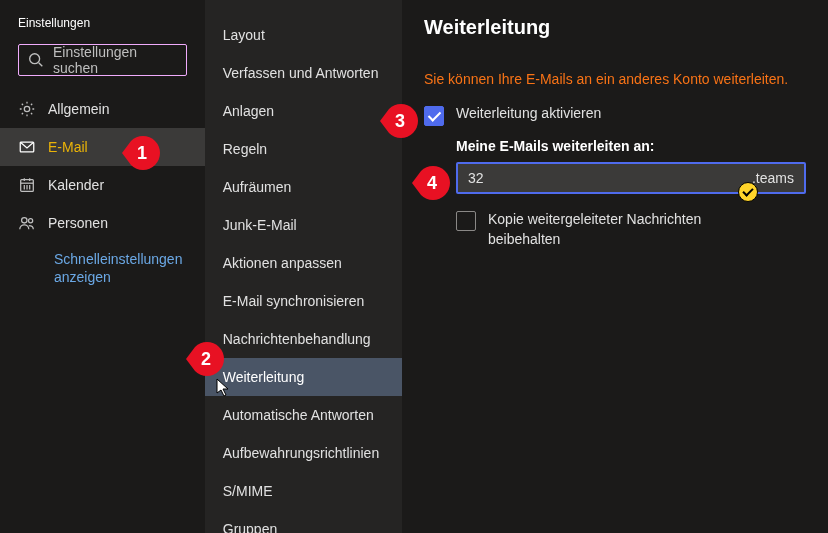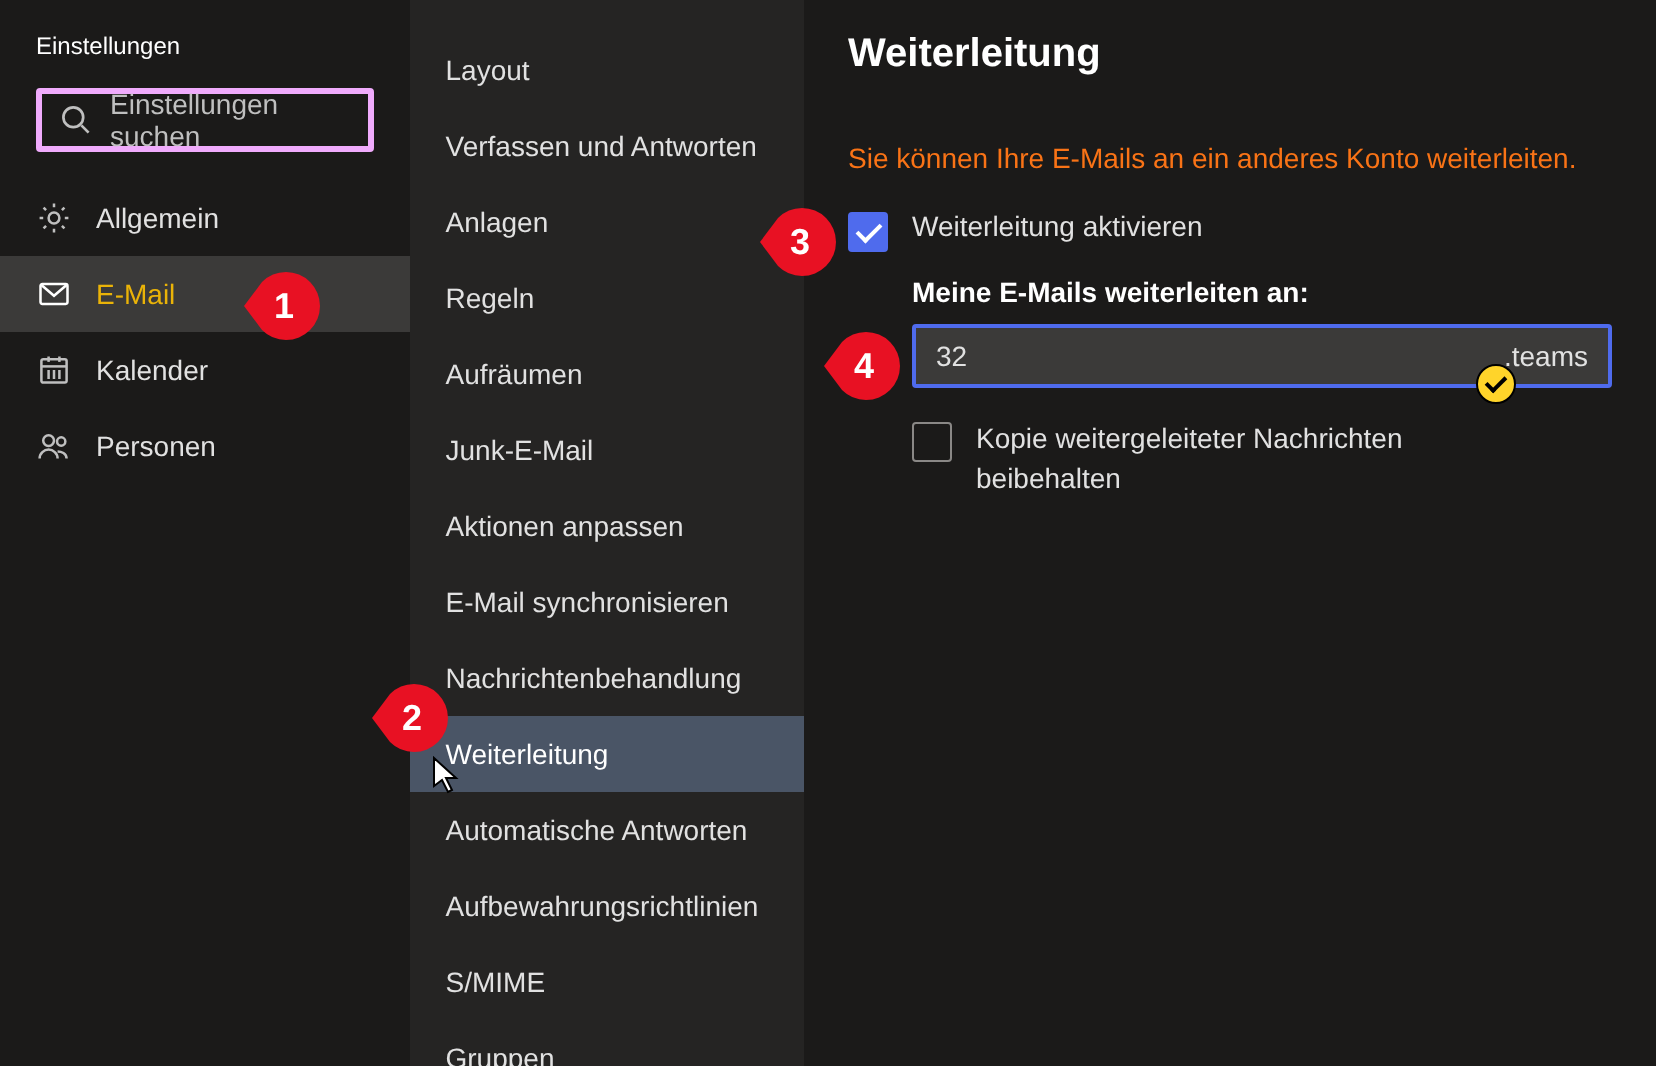--- a/index.html
+++ b/index.html
@@ -19,21 +19,21 @@
 
   
   .col1 { width: 218px; background: #1b1a19; padding-top: 16px; }
   .title {
     font-size: 12px; font-weight: 400; color: #fff;
     padding: 0 18px 14px 18px;
   }
   .search-wrap { padding: 0 18px 14px 18px; }
   .search {
     display: flex; align-items: center;
-    border: 3px solid #f0abfc; border-radius: 2px;
+    border: 1px solid #f0abfc; border-radius: 2px;
     padding: 5px 8px; gap: 8px; height: 32px;
   }
   .search-ph { color: #bfbfbf; font-size: 14px; }
   .nav-item {
     display: flex; align-items: center; gap: 12px;
     padding: 10px 18px; cursor: pointer;
   }
   .nav-item.selected { background: #3b3a39; }
   .nav-item .label { color: #e1e1e1; }
   .nav-item.selected .label { color: #eab308; }
@@ -145,20 +145,21 @@
     </div>
     <div class="nav-item">
       <svg class="ico" viewBox="0 0 20 20" fill="none" stroke="#bfbfbf" stroke-width="1.4">
         <circle cx="7" cy="7" r="3"></circle>
           <path d="M2 17c0-3 2.5-5 5-5s5 2 5 5"></path>
         <circle cx="14" cy="7.5" r="2.3"></circle>
           <path d="M12 13c2 0 5 1 5 4"></path>
       </svg>
       <span class="label">Personen</span>
     </div>
+    <div class="sublink">Schnelleinstellungen anzeigen</div>
   </div>
 
   <div class="col2">
     <div class="sub-item">Layout</div>
     <div class="sub-item">Verfassen und Antworten</div>
     <div class="sub-item">Anlagen</div>
     <div class="sub-item">Regeln</div>
     <div class="sub-item">Aufräumen</div>
     <div class="sub-item">Junk-E-Mail</div>
     <div class="sub-item">Aktionen anpassen</div>

